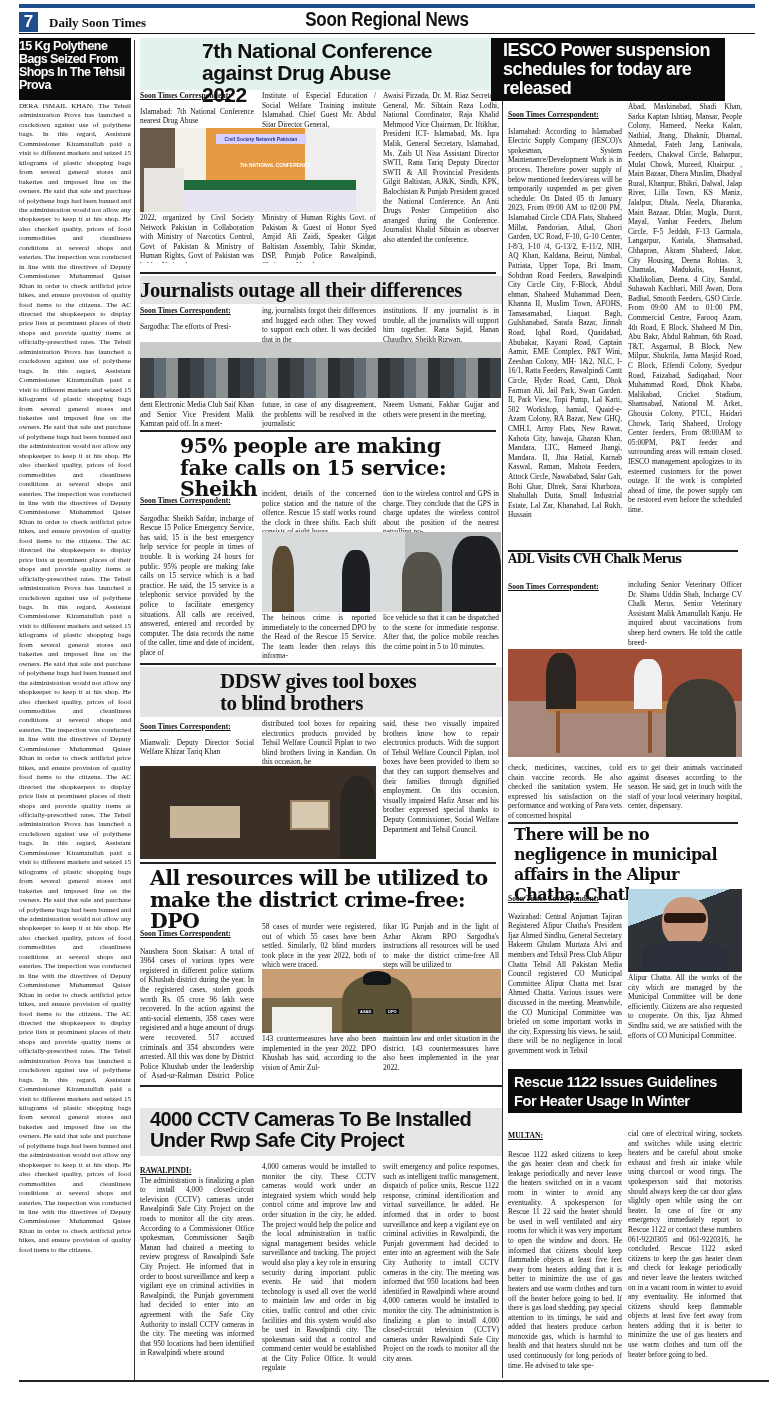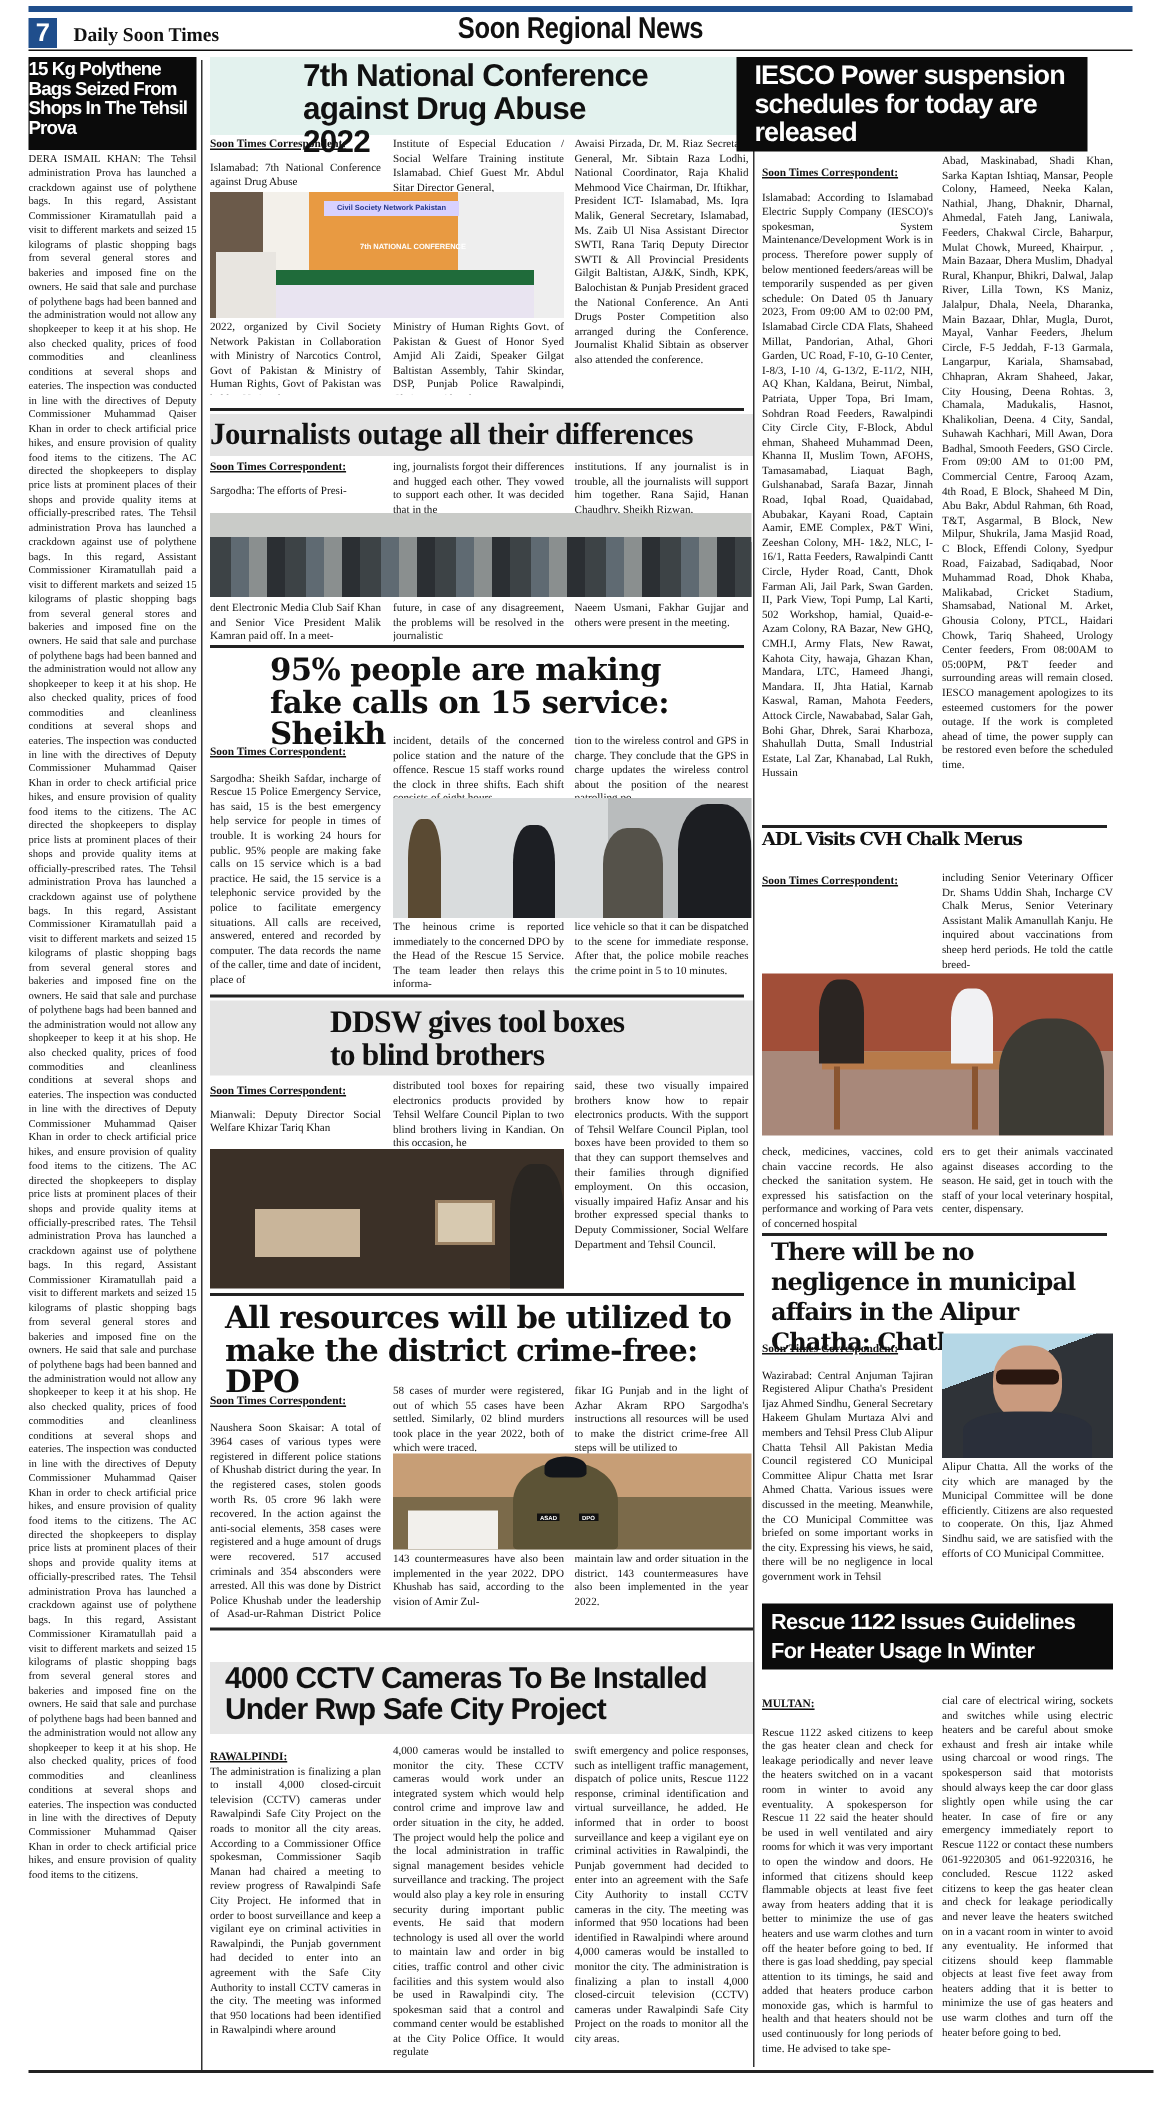--- a/index.html
+++ b/index.html
@@ -39,21 +39,21 @@
 <div>
   <div class="hl black" style="left:19px;top:38px;width:112px;height:62px;font-size:12.5px;padding-top:2px;letter-spacing:-0.6px">15 Kg Polythene Bags Seized From Shops In The Tehsil Prova</div>
   <div class="col" style="left:19px;top:102px;width:112px;height:1276px;font-size:7.1px;line-height:9.45px">DERA ISMAIL KHAN: The Tehsil administration Prova has launched a crackdown against use of polythene bags. In this regard, Assistant Commissioner Kiramatullah paid a visit to different markets and seized 15 kilograms of plastic shopping bags from several general stores and bakeries and imposed fine on the owners. He said that sale and purchase of polythene bags had been banned and the administration would not allow any shopkeeper to keep it at his shop. He also checked quality, prices of food commodities and cleanliness conditions at several shops and eateries. The inspection was conducted in line with the directives of Deputy Commissioner Muhammad Qaiser Khan in order to check artificial price hikes, and ensure provision of quality food items to the citizens. The AC directed the shopkeepers to display price lists at prominent places of their shops and provide quality items at officially-prescribed rates. The Tehsil administration Prova has launched a crackdown against use of polythene bags. In this regard, Assistant Commissioner Kiramatullah paid a visit to different markets and seized 15 kilograms of plastic shopping bags from several general stores and bakeries and imposed fine on the owners. He said that sale and purchase of polythene bags had been banned and the administration would not allow any shopkeeper to keep it at his shop. He also checked quality, prices of food commodities and cleanliness conditions at several shops and eateries. The inspection was conducted in line with the directives of Deputy Commissioner Muhammad Qaiser Khan in order to check artificial price hikes, and ensure provision of quality food items to the citizens. The AC directed the shopkeepers to display price lists at prominent places of their shops and provide quality items at officially-prescribed rates. The Tehsil administration Prova has launched a crackdown against use of polythene bags. In this regard, Assistant Commissioner Kiramatullah paid a visit to different markets and seized 15 kilograms of plastic shopping bags from several general stores and bakeries and imposed fine on the owners. He said that sale and purchase of polythene bags had been banned and the administration would not allow any shopkeeper to keep it at his shop. He also checked quality, prices of food commodities and cleanliness conditions at several shops and eateries. The inspection was conducted in line with the directives of Deputy Commissioner Muhammad Qaiser Khan in order to check artificial price hikes, and ensure provision of quality food items to the citizens. The AC directed the shopkeepers to display price lists at prominent places of their shops and provide quality items at officially-prescribed rates. The Tehsil administration Prova has launched a crackdown against use of polythene bags. In this regard, Assistant Commissioner Kiramatullah paid a visit to different markets and seized 15 kilograms of plastic shopping bags from several general stores and bakeries and imposed fine on the owners. He said that sale and purchase of polythene bags had been banned and the administration would not allow any shopkeeper to keep it at his shop. He also checked quality, prices of food commodities and cleanliness conditions at several shops and eateries. The inspection was conducted in line with the directives of Deputy Commissioner Muhammad Qaiser Khan in order to check artificial price hikes, and ensure provision of quality food items to the citizens. The AC directed the shopkeepers to display price lists at prominent places of their shops and provide quality items at officially-prescribed rates. The Tehsil administration Prova has launched a crackdown against use of polythene bags. In this regard, Assistant Commissioner Kiramatullah paid a visit to different markets and seized 15 kilograms of plastic shopping bags from several general stores and bakeries and imposed fine on the owners. He said that sale and purchase of polythene bags had been banned and the administration would not allow any shopkeeper to keep it at his shop. He also checked quality, prices of food commodities and cleanliness conditions at several shops and eateries. The inspection was conducted in line with the directives of Deputy Commissioner Muhammad Qaiser Khan in order to check artificial price hikes, and ensure provision of quality food items to the citizens.</div>
 </div>
 <div class="vrule" style="left:134px;top:40px;height:1340px"></div>
 
 <div>
   <div class="hl mint" style="left:140px;top:38px;width:362px;height:52px;font-size:21px;padding:2px 62px 0">7th National Conference against Drug Abuse 2022</div>
   <div class="col" style="left:140px;top:91px;width:114px;height:40px">
     <span class="byline">Soon Times Correspondent:</span>
-    <span>Islamabad: 7th National Conference against Drug Abuse</span>
+    <span>Islamabad: 7th National Conference nearest Drug Abuse</span>
   </div>
   <div class="photo p1" style="left:140px;top:128px;width:236px;height:84px">
     <div style="position:absolute;left:76px;top:6px;width:90px;height:10px;background:#d8d1ff;font:bold 5px 'Liberation Sans',sans-serif;text-align:center;line-height:10px;color:#283a8c">Civil Society Network Pakistan</div>
     <div style="position:absolute;left:100px;top:34px;font:bold 5px 'Liberation Sans',sans-serif;color:#fff">7th NATIONAL CONFERENCE</div>
     <div style="position:absolute;left:20px;top:52px;width:196px;height:12px;background:#1f6b3a"></div>
     <div style="position:absolute;left:20px;top:62px;width:196px;height:22px;background:#e9e4f1"></div>
     <div style="position:absolute;left:4px;top:40px;width:40px;height:44px;background:#e8e5e0"></div>
   </div>
   <div class="col" style="left:140px;top:213px;width:114px;height:50px">2022, organized by Civil Society Network Pakistan in Collaboration with Ministry of Narcotics Control, Govt of Pakistan &amp; Ministry of Human Rights, Govt of Pakistan was held at National</div>
   <div class="col" style="left:262px;top:91px;width:114px;height:37px">Institute of Especial Education / Social Welfare Training institute Islamabad. Chief Guest Mr. Abdul Sitar Director General,</div>
@@ -154,21 +154,21 @@
   </div>
   <div class="col" style="left:628px;top:102px;width:114px;height:448px">Abad, Maskinabad, Shadi Khan, Sarka Kaptan Ishtiaq, Mansar, People Colony, Hameed, Neeka Kalan, Nathial, Jhang, Dhaknir, Dharnal, Ahmedal, Fateh Jang, Laniwala, Feeders, Chakwal Circle, Baharpur, Mulat Chowk, Mureed, Khairpur. , Main Bazaar, Dhera Muslim, Dhadyal Rural, Khanpur, Bhikri, Dalwal, Jalap River, Lilla Town, KS Maniz, Jalalpur, Dhala, Neela, Dharanka, Main Bazaar, Dhlar, Mugla, Durot, Mayal, Vanhar Feeders, Jhelum Circle, F-5 Jeddah, F-13 Garmala, Langarpur, Kariala, Shamsabad, Chhapran, Akram Shaheed, Jakar, City Housing, Deena Rohtas. 3, Chamala, Madukalis, Hasnot, Khalikolian, Deena. 4 City, Sandal, Suhawah Kachhari, Mill Awan, Dora Badhal, Smooth Feeders, GSO Circle. From 09:00 AM to 01:00 PM, Commercial Centre, Farooq Azam, 4th Road, E Block, Shaheed M Din, Abu Bakr, Abdul Rahman, 6th Road, T&amp;T, Asgarmal, B Block, New Milpur, Shukrila, Jama Masjid Road, C Block, Effendi Colony, Syedpur Road, Faizabad, Sadiqabad, Noor Muhammad Road, Dhok Khaba, Malikabad, Cricket Stadium, Shamsabad, National M. Arket, Ghousia Colony, PTCL, Haidari Chowk, Tariq Shaheed, Urology Center feeders, From 08:00AM to 05:00PM, P&amp;T feeder and surrounding areas will remain closed. IESCO management apologizes to its esteemed customers for the power outage. If the work is completed ahead of time, the power supply can be restored even before the scheduled time.</div>
 </div>
 <div class="hrule" style="left:508px;top:550px;width:230px"></div>
 
 <div>
   <div class="hl" style="left:508px;top:553px;width:234px;height:24px;font-size:12px;font-family:'DejaVu Serif',serif;letter-spacing:-0.8px">ADL Visits CVH Chalk Merus</div>
   <div class="col" style="left:508px;top:582px;width:114px;height:66px">
     <span class="byline">Soon Times Correspondent:</span>
   </div>
-  <div class="col" style="left:628px;top:580px;width:114px;height:68px">including Senior Veterinary Officer Dr. Shams Uddin Shah, Incharge CV Chalk Merus, Senior Veterinary Assistant Malik Amanullah Kanju. He inquired about vaccinations from sheep herd periods. He told the cattle breed-</div>
+  <div class="col" style="left:628px;top:580px;width:114px;height:68px">including Senior Veterinary Officer Dr. Shams Uddin Shah, Incharge CV Chalk Merus, Senior Veterinary Assistant Malik Amanullah Kanju. He inquired about vaccinations from sheep herd owners. He told the cattle breed-</div>
   <div class="photo p4" style="left:508px;top:649px;width:234px;height:108px">
     <div style="position:absolute;left:40px;top:52px;width:120px;height:12px;background:#b77a4a"></div>
     <div style="position:absolute;left:48px;top:62px;width:4px;height:42px;background:#8a5530"></div>
     <div style="position:absolute;left:140px;top:62px;width:4px;height:42px;background:#8a5530"></div>
     <div style="position:absolute;left:38px;top:4px;width:30px;height:56px;background:#2b2522;border-radius:40% 40% 0 0"></div>
     <div style="position:absolute;left:126px;top:10px;width:28px;height:50px;background:#f1f1f3;border-radius:40% 40% 0 0"></div>
     <div style="position:absolute;left:158px;top:30px;width:70px;height:78px;background:#3d3b34;border-radius:45% 45% 0 0"></div>
   </div>
   <div class="col" style="left:508px;top:763px;width:114px;height:58px">check, medicines, vaccines, cold chain vaccine records. He also checked the sanitation system. He expressed his satisfaction on the performance and working of Para vets of concerned hospital</div>
   <div class="col" style="left:628px;top:763px;width:114px;height:58px">ers to get their animals vaccinated against diseases according to the season. He said, get in touch with the staff of your local veterinary hospital, center, dispensary.</div>

